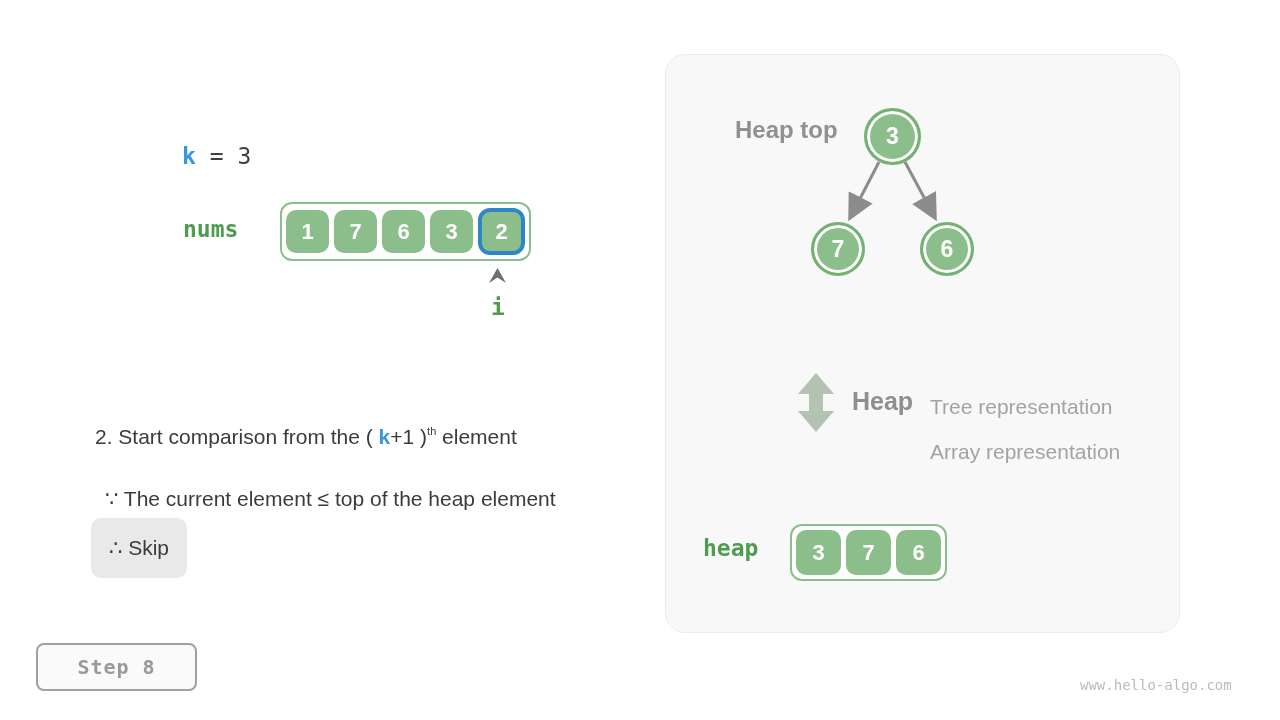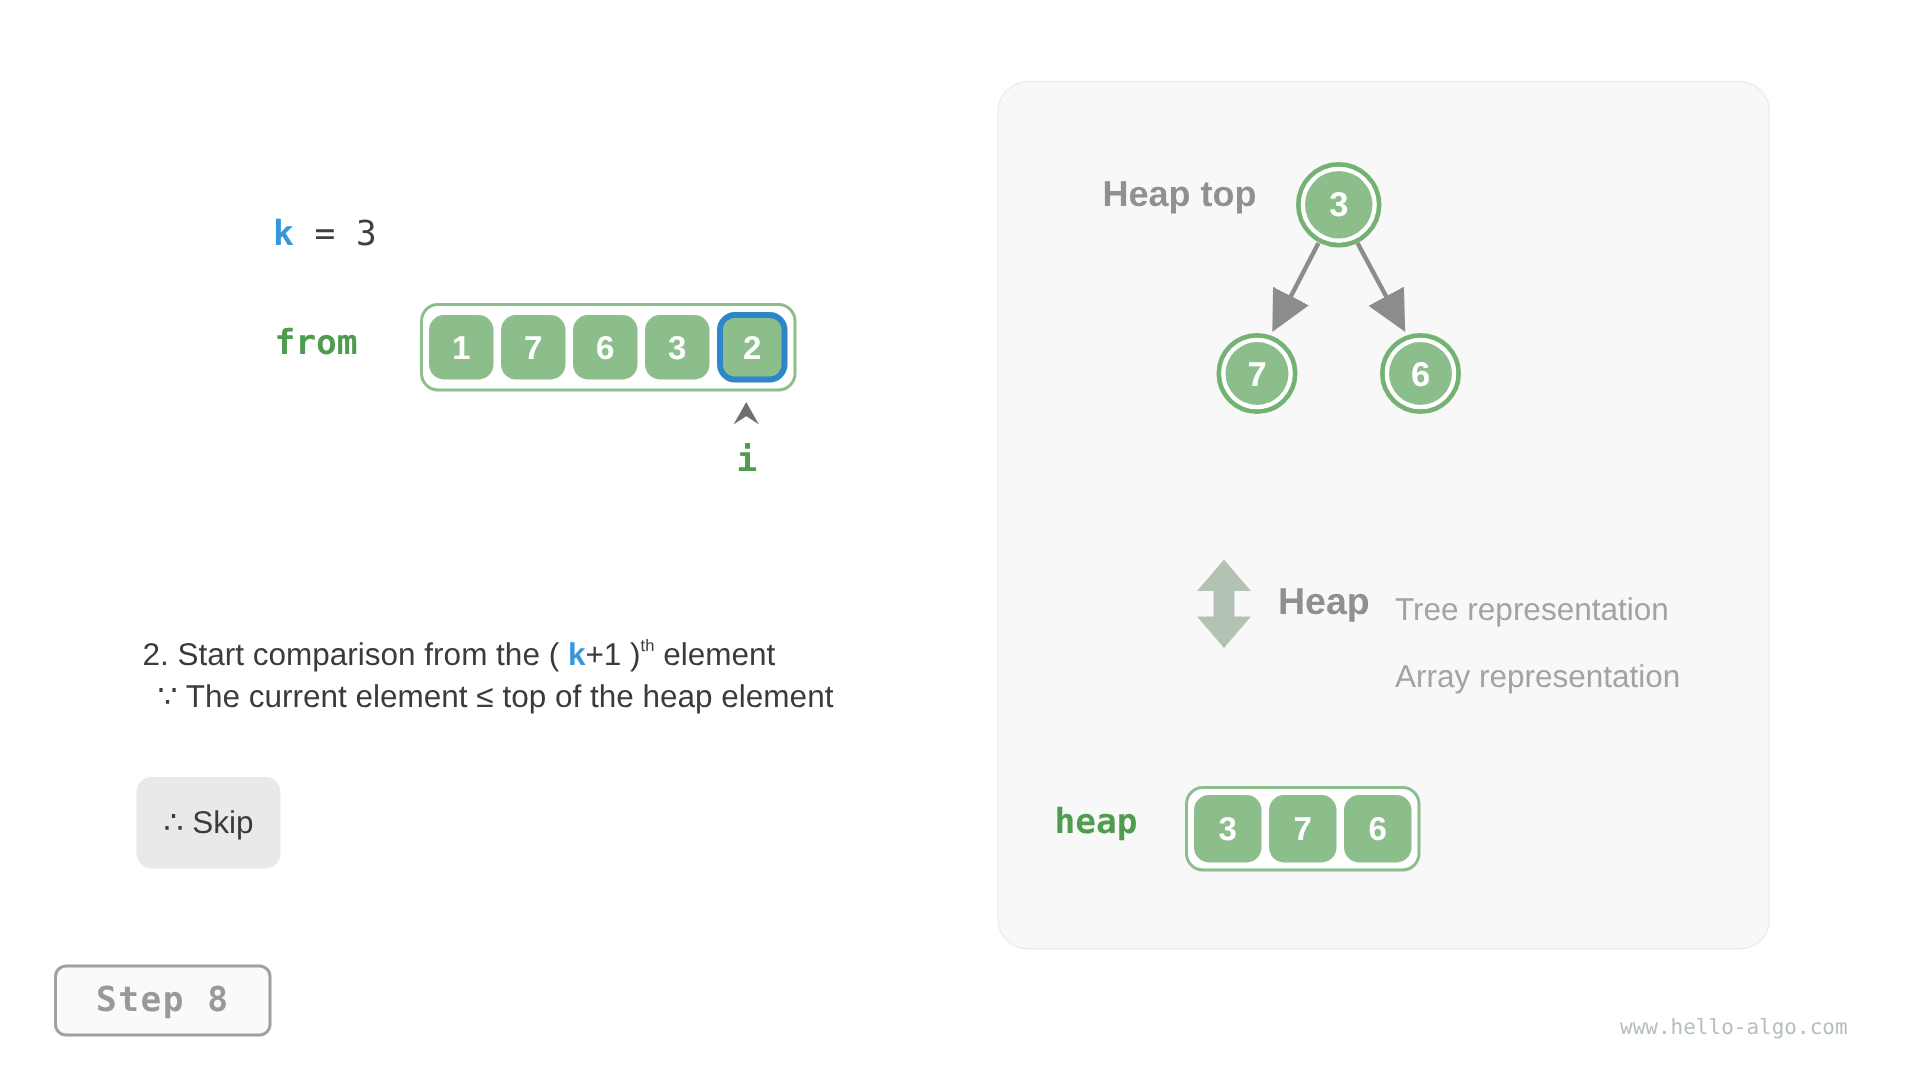--- a/index.html
+++ b/index.html
@@ -26,24 +26,24 @@
   .heap-arr .cell{width:45px;height:45px;}
 
   
   .line{font-size:21px;white-space:pre;color:#3b3b3b;}
   .line .kvar{color:#3498db;font-weight:bold;}
   .line .sup{font-size:11px;vertical-align:9px;}
   .chip{left:91px;top:518px;background:#e9e9e9;border-radius:10px;padding:18px 18px;
         font-size:21px;color:#3b3b3b;}
 
   
-  .step-badge{left:36px;top:643px;width:145px;height:48px;box-sizing:border-box;
+  .step-badge{left:36px;top:643px;width:161px;height:48px;box-sizing:border-box;
               border:2px solid #a0a0a0;border-radius:8px;background:#fafafa;
               display:flex;align-items:center;justify-content:center;
-              font-size:23px;color:#999999;letter-spacing:1px;}
+              font-size:20px;color:#999999;letter-spacing:1px;}
 
   
   .panel{left:665px;top:54px;width:515px;height:579px;background:#f8f8f9;
          border:1px solid #ececee;border-radius:20px;box-sizing:border-box;}
   .heap-top-label{left:735px;top:116px;font-size:24px;font-weight:bold;color:#909090;}
   .node{position:absolute;box-sizing:border-box;border-radius:50%;background:#8cbe8c;
         border:3px solid #74b274;box-shadow:inset 0 0 0 3px #ffffff;
         color:#ffffff;font-weight:bold;font-size:23px;
         display:flex;align-items:center;justify-content:center;}
   .node-root{left:864px;top:108px;width:57px;height:57px;}
@@ -66,41 +66,41 @@
   .watermark{left:1080px;top:677px;font-family:"DejaVu Sans Mono",monospace;
              font-size:14px;color:#b5c1b5;text-align:center;}
 </style>
 </head>
 <body>
 
 <div id="canvas">
 
   <div class="abs kline"><span class="kvar">k</span><span class="krest"> = 3</span></div>
 
-  <div class="abs mono code-label" style="left:183px;top:216px;">from</div>
+  <div class="abs mono code-label" style="left:183px;top:216px;">nums</div>
 
   <div class="abs arr nums-arr">
     <div class="cell">1</div>
     <div class="cell">7</div>
     <div class="cell">6</div>
     <div class="cell">3</div>
     <div class="cell hl">2</div>
   </div>
 
   <div class="abs caret">
     <svg width="17" height="15" viewBox="0 0 17 15">
         <polygon points="8.5,0 17,15 8.5,9.5 0,15" fill="#6f6f6f"></polygon>
       </svg>
   </div>
   <div class="abs mono code-label i-label">i</div>
 
 
   <div class="abs line" style="left:95px;top:425px;"><span>2. Start comparison from the ( </span><span class="kvar">k</span><span>+1 )</span><span class="sup">th</span><span> element</span></div>
 
-  <div class="abs line" style="left:105px;top:452px;">∵ The current element ≤ top of the heap element</div>
+  <div class="abs line" style="left:105px;top:487px;">∵ The current element ≤ top of the heap element</div>
 
   <div class="abs chip">∴ Skip</div>
 
   <div class="abs mono step-badge">Step 8</div>
 
   <div class="abs panel"></div>
 
   <svg class="abs edges" viewBox="0 0 515 579">
     <defs>
       <marker id="ah" markerWidth="9" markerHeight="9" refX="7" refY="4.5" orient="auto">

